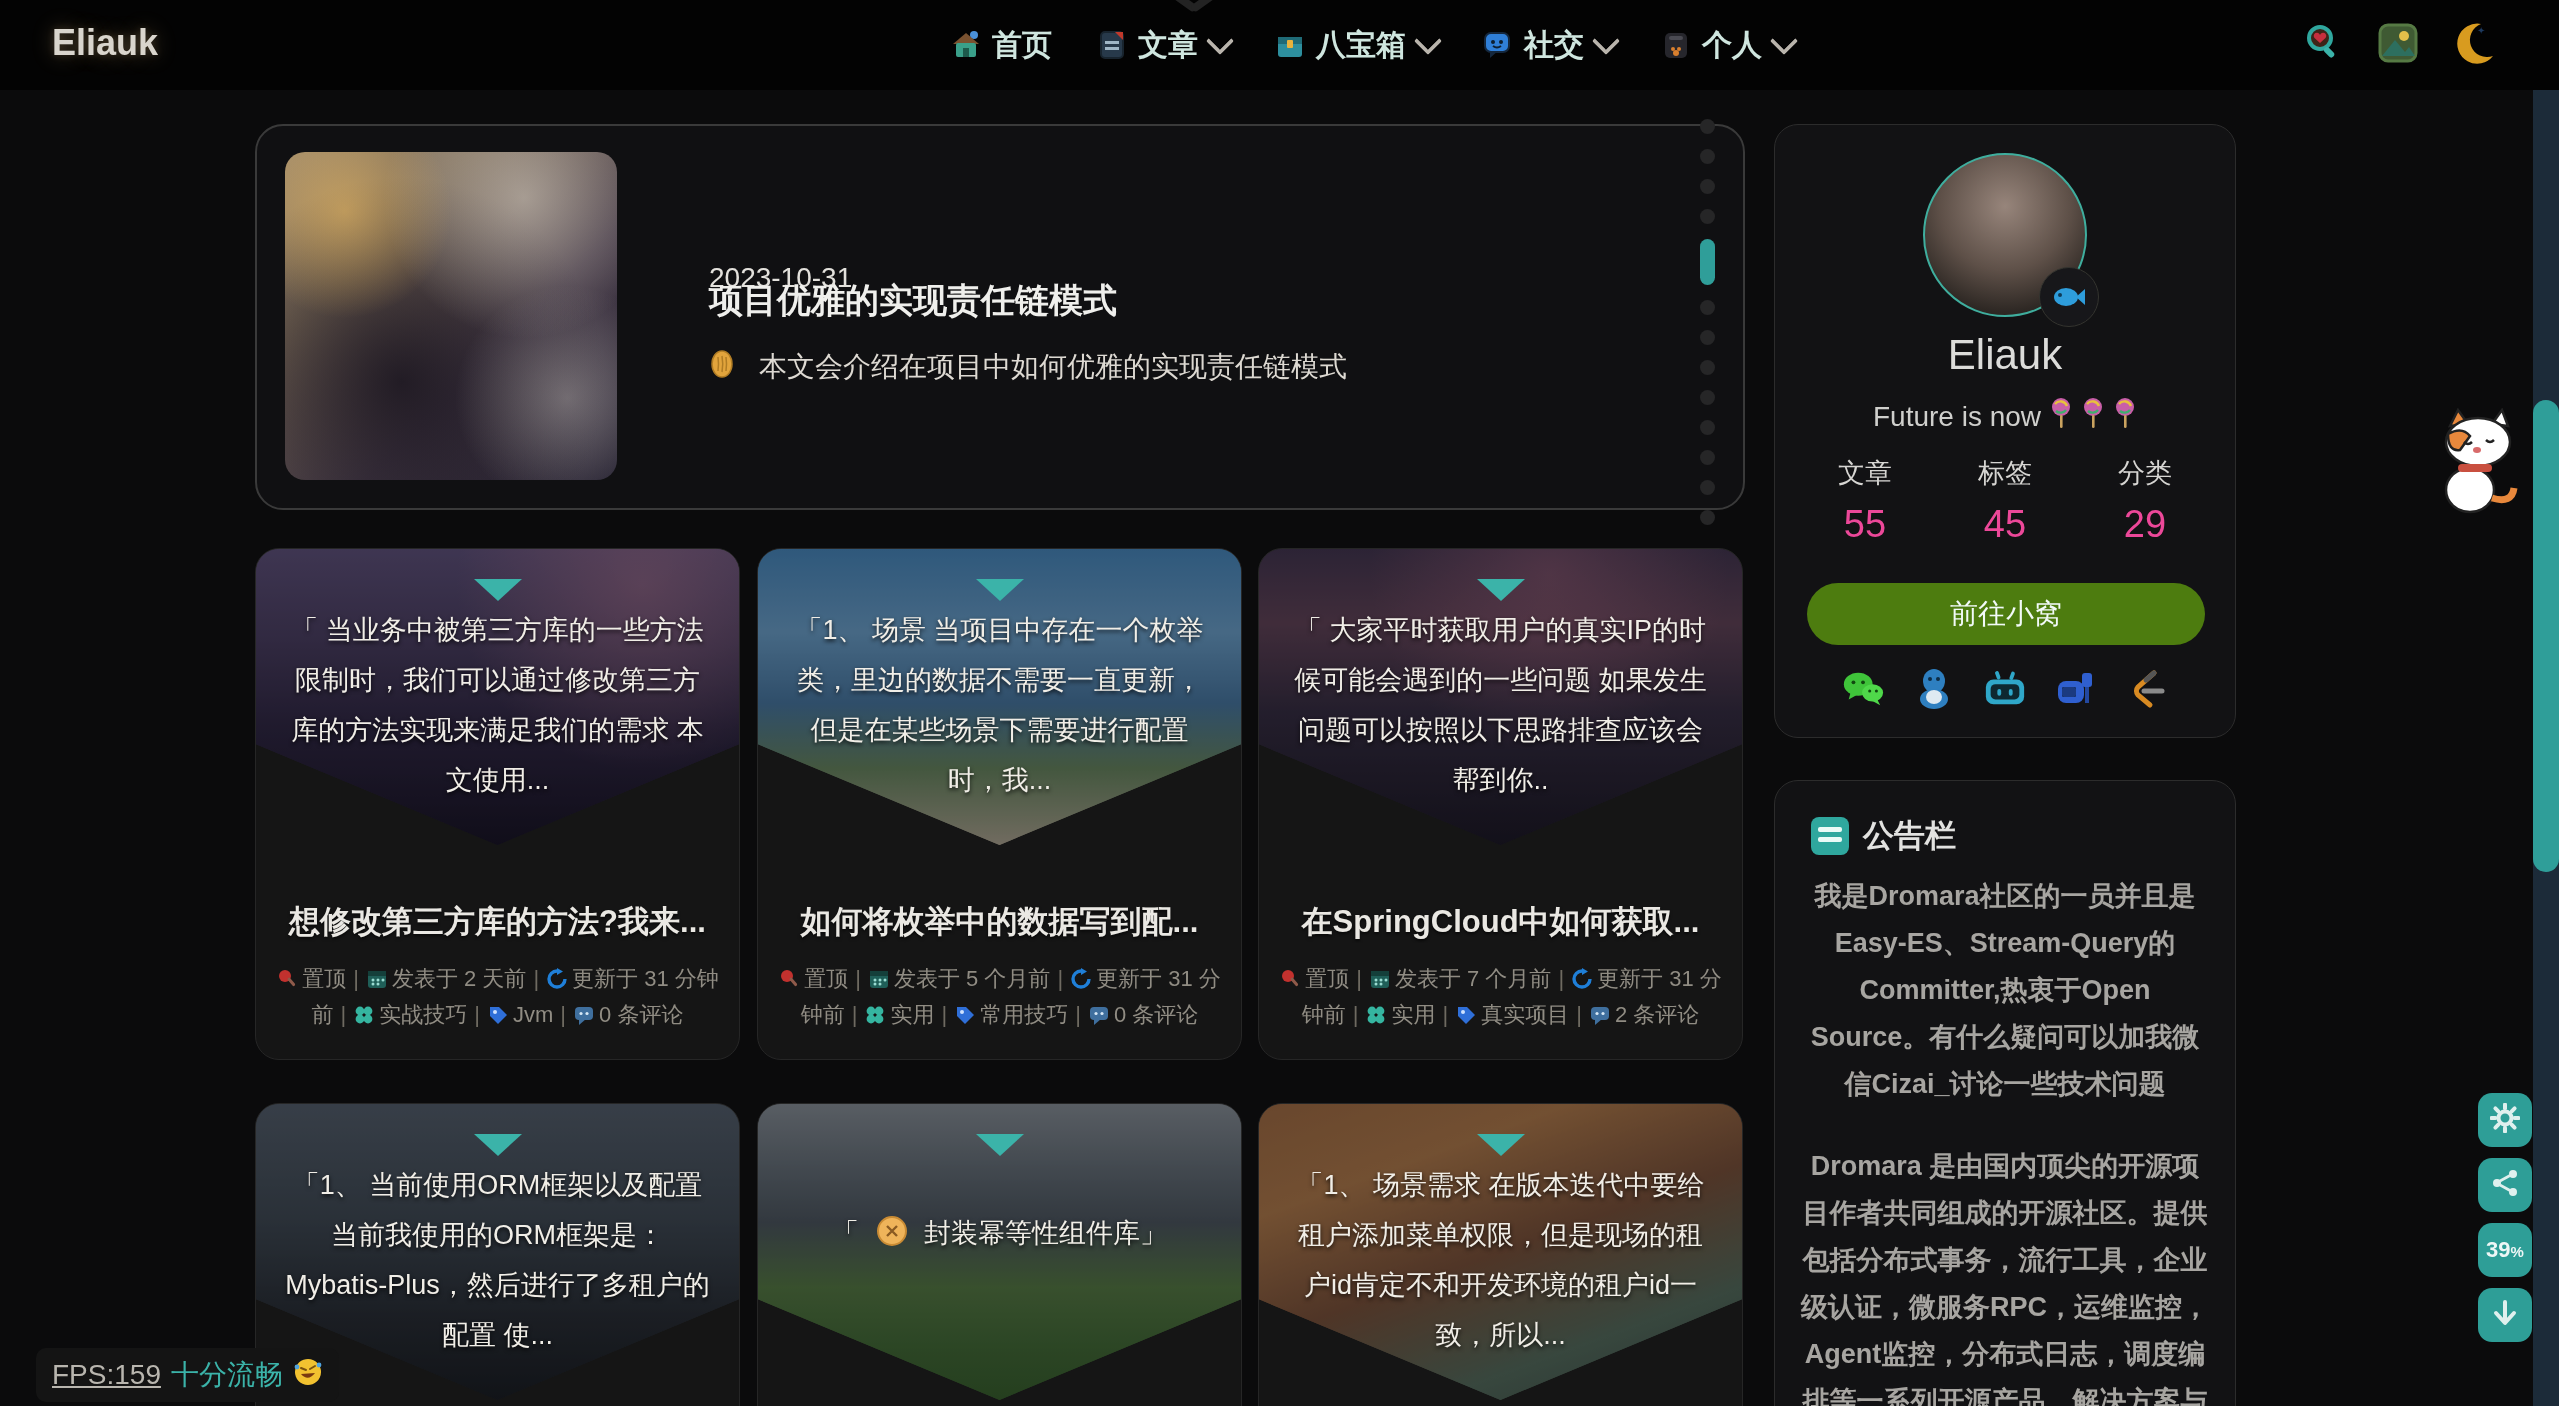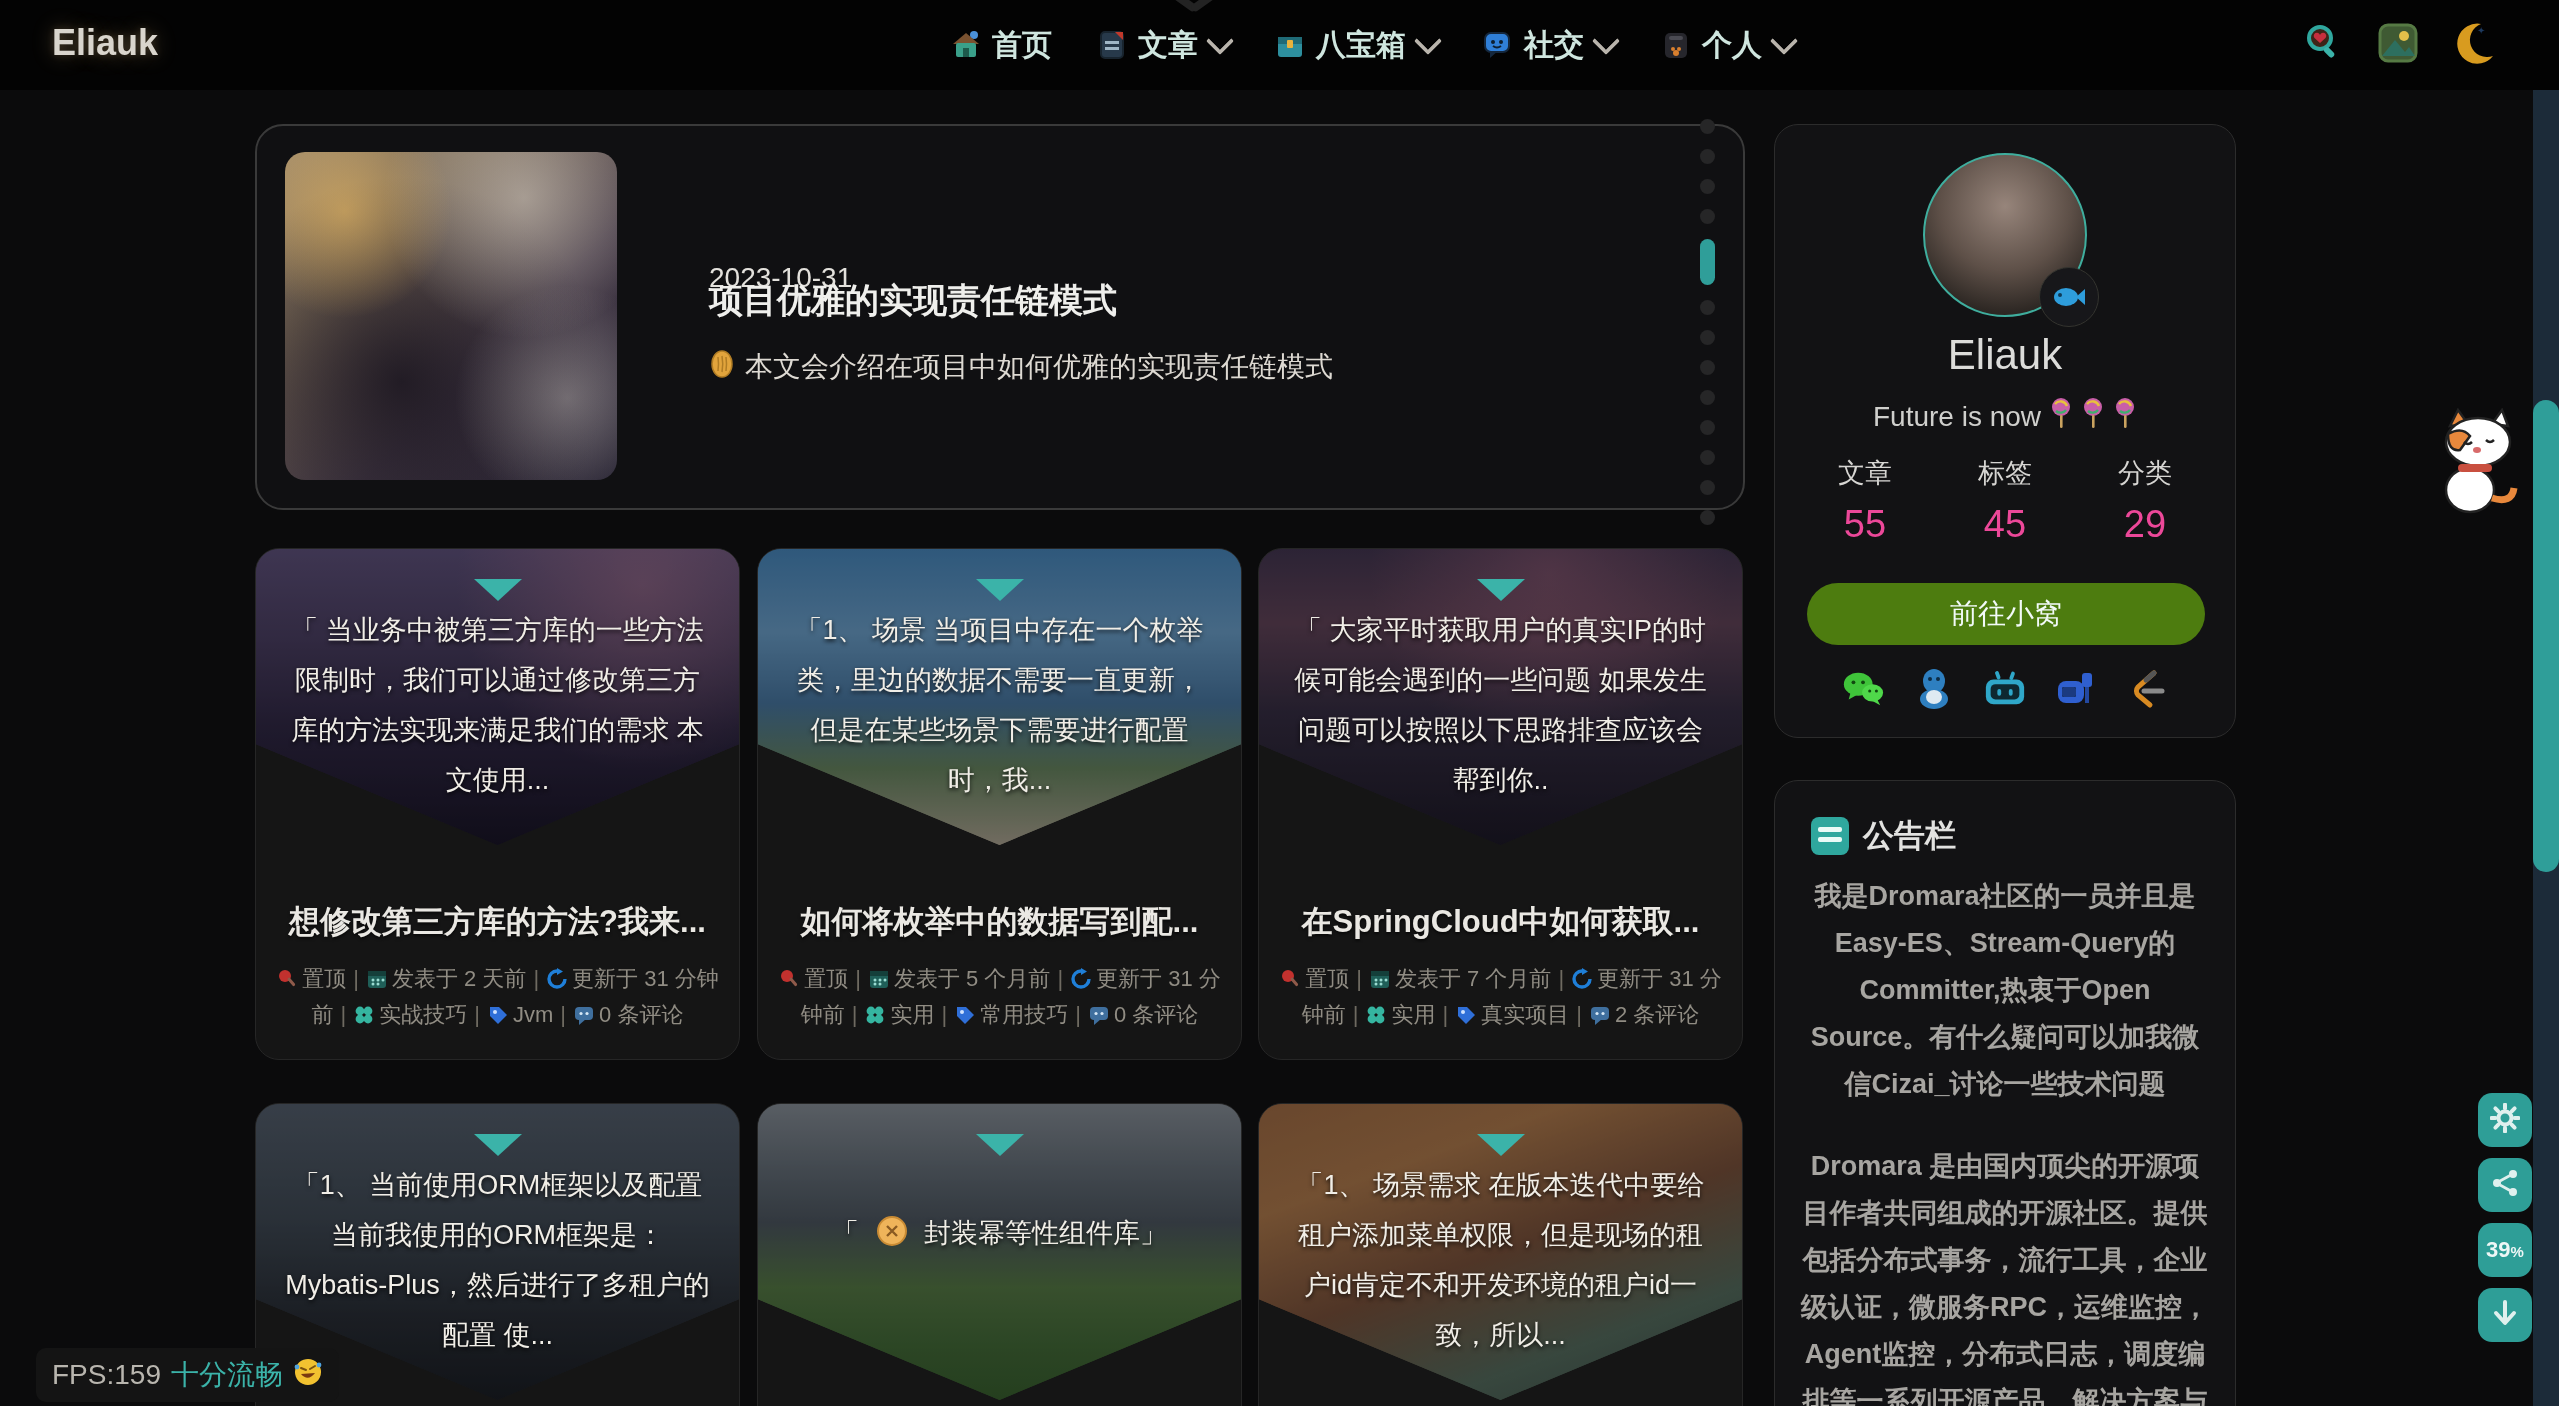--- a/index.html
+++ b/index.html
@@ -24,21 +24,21 @@
             border:2px solid #3a3a3a;border-radius:28px;cursor:pointer;}
   .featured-img{position:absolute;left:28px;top:26px;width:332px;height:328px;border-radius:20px;
     background:
       radial-gradient(circle at 18% 18%, rgba(233,184,95,.6), transparent 28%),
       radial-gradient(circle at 72% 14%, rgba(222,214,200,.55), transparent 38%),
       radial-gradient(circle at 85% 75%, rgba(235,230,220,.35), transparent 30%),
       radial-gradient(circle at 35% 70%, rgba(25,20,30,.85), transparent 65%),
       linear-gradient(135deg,#a08b6c 0%,#7a6a58 28%,#463b48 62%,#242030 100%);}
   .featured-date{position:absolute;left:452px;top:92px;font-size:28px;color:#e3e1dc;margin-top:44px;}
   .featured-title{position:absolute;left:452px;top:152px;font-size:34px;font-weight:bold;color:#efefec;}
-  .featured-desc{position:absolute;left:452px;top:222px;font-size:28px;color:#ddd9d2;display:flex;align-items:center;gap:10px;}
+  .featured-desc{position:absolute;left:452px;top:222px;font-size:28px;color:#ddd9d2;display:flex;align-items:center;gap:24px;}
   .dots{position:absolute;left:1700px;top:119px;width:16px;z-index:6;}
   .dot{width:15px;height:15px;border-radius:8px;background:#262627;margin-bottom:15px;cursor:pointer;}
   .dot.active{height:46px;background:#2f9e99;}
   
   .card{position:absolute;width:483px;height:510px;background:#151515;border:1px solid #262626;
         border-radius:24px;overflow:hidden;cursor:pointer;}
   .card-img{position:absolute;left:0;top:0;width:100%;height:296px;
             clip-path:polygon(0 0,100% 0,100% 66%,50% 100%,0 66%);}
   .card-img .shade{position:absolute;inset:0;background:rgba(8,8,10,.45);}
   .tri{position:absolute;left:50%;top:30px;transform:translateX(-50%);width:0;height:0;z-index:3;
@@ -84,21 +84,21 @@
   .a-head{position:absolute;left:36px;top:34px;display:flex;align-items:center;gap:14px;}
   .a-ic{width:38px;height:38px;border-radius:8px;background:#2fa79e;position:relative;}
   .a-ic:before{content:"";position:absolute;left:7px;top:10px;width:24px;height:5px;background:#eafaf7;border-radius:2px;box-shadow:0 10px 0 #eafaf7;}
   .a-title{font-size:31px;font-weight:bold;color:#e2e2e0;}
   .a-p{position:absolute;left:24px;right:24px;text-align:center;font-size:27px;line-height:47px;color:#a7a5a1;font-weight:bold;}
   .a-p1{top:92px;}
   .a-p2{top:362px;}
   
   .fps{position:absolute;left:36px;top:1348px;height:54px;background:#141414;border-radius:10px;
        display:flex;align-items:center;padding:0 16px;gap:10px;font-size:28px;}
-  .fps .f1{color:#b9b6af;}
+  .fps .f1{color:#b9b6af;text-decoration:underline;}
   .fps .f2{color:#3bb3a9;}
   .floaters{position:absolute;left:2478px;top:1093px;width:54px;}
   .fbtn{width:54px;height:54px;border-radius:14px;background:#2e9e97;margin-bottom:11px;
         display:flex;align-items:center;justify-content:center;cursor:pointer;color:#dff0ee;}
   .fbtn .pct{font-size:22px;font-weight:bold;color:#eef7f6;}
   .fbtn .pct small{font-size:15px;}
   .scroll-track{position:absolute;right:0;top:0;width:26px;height:1406px;background:#1c2b39;}
   .scroll-thumb{position:absolute;right:0;top:400px;width:26px;height:472px;border-radius:13px;background:#2f9e99;cursor:pointer;}
   .cat{position:absolute;left:2420px;top:408px;z-index:7;}
 </style>

